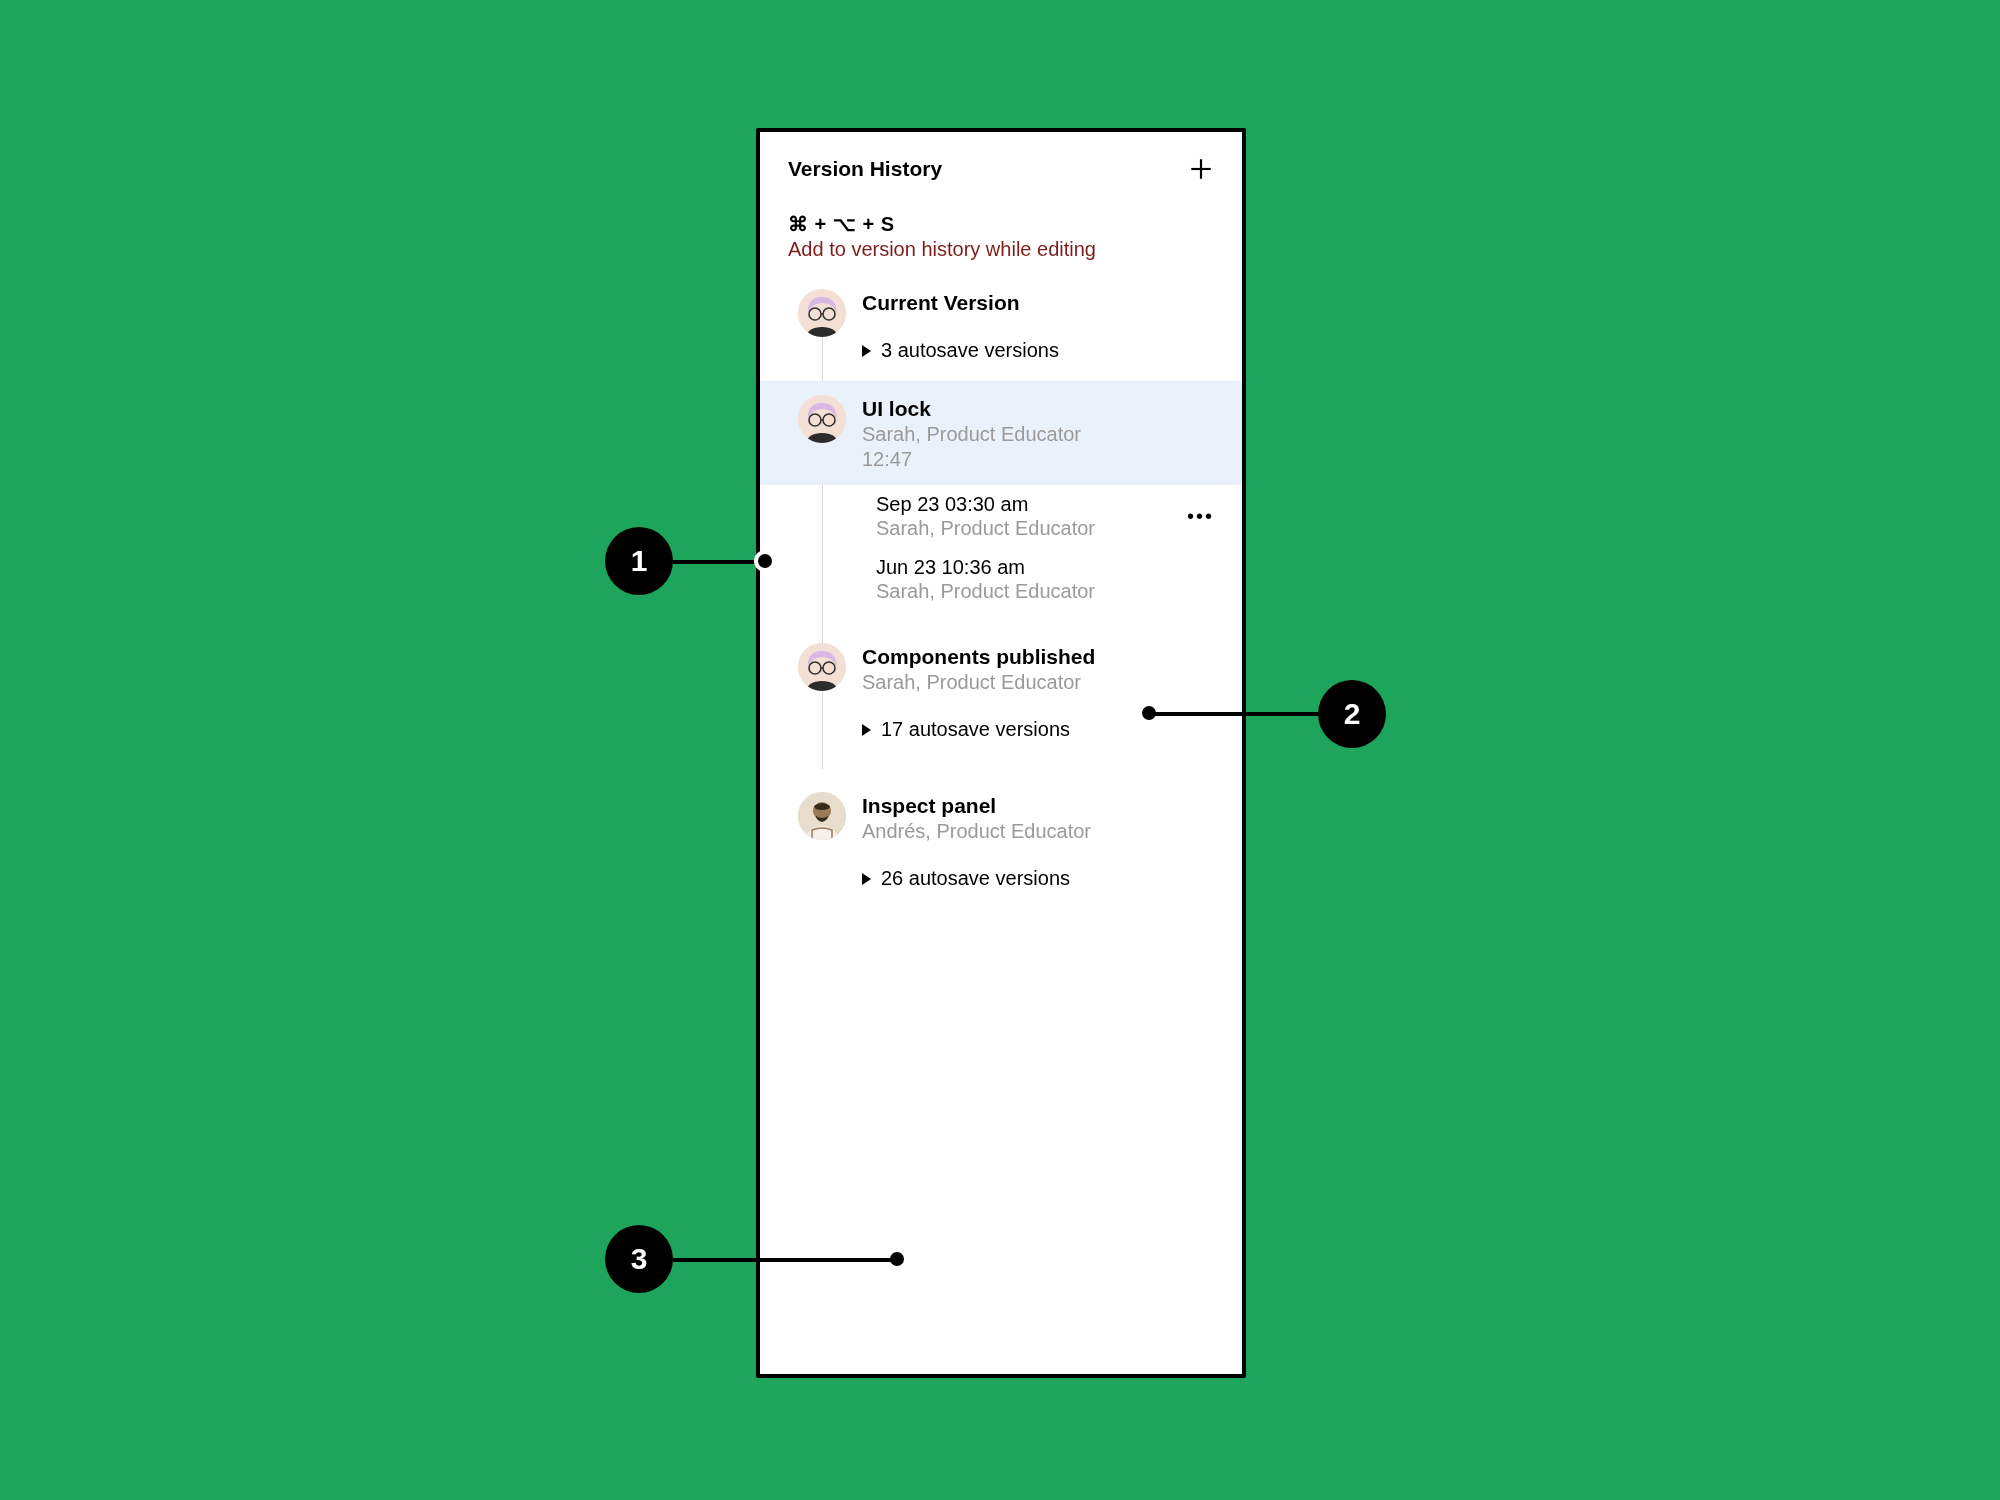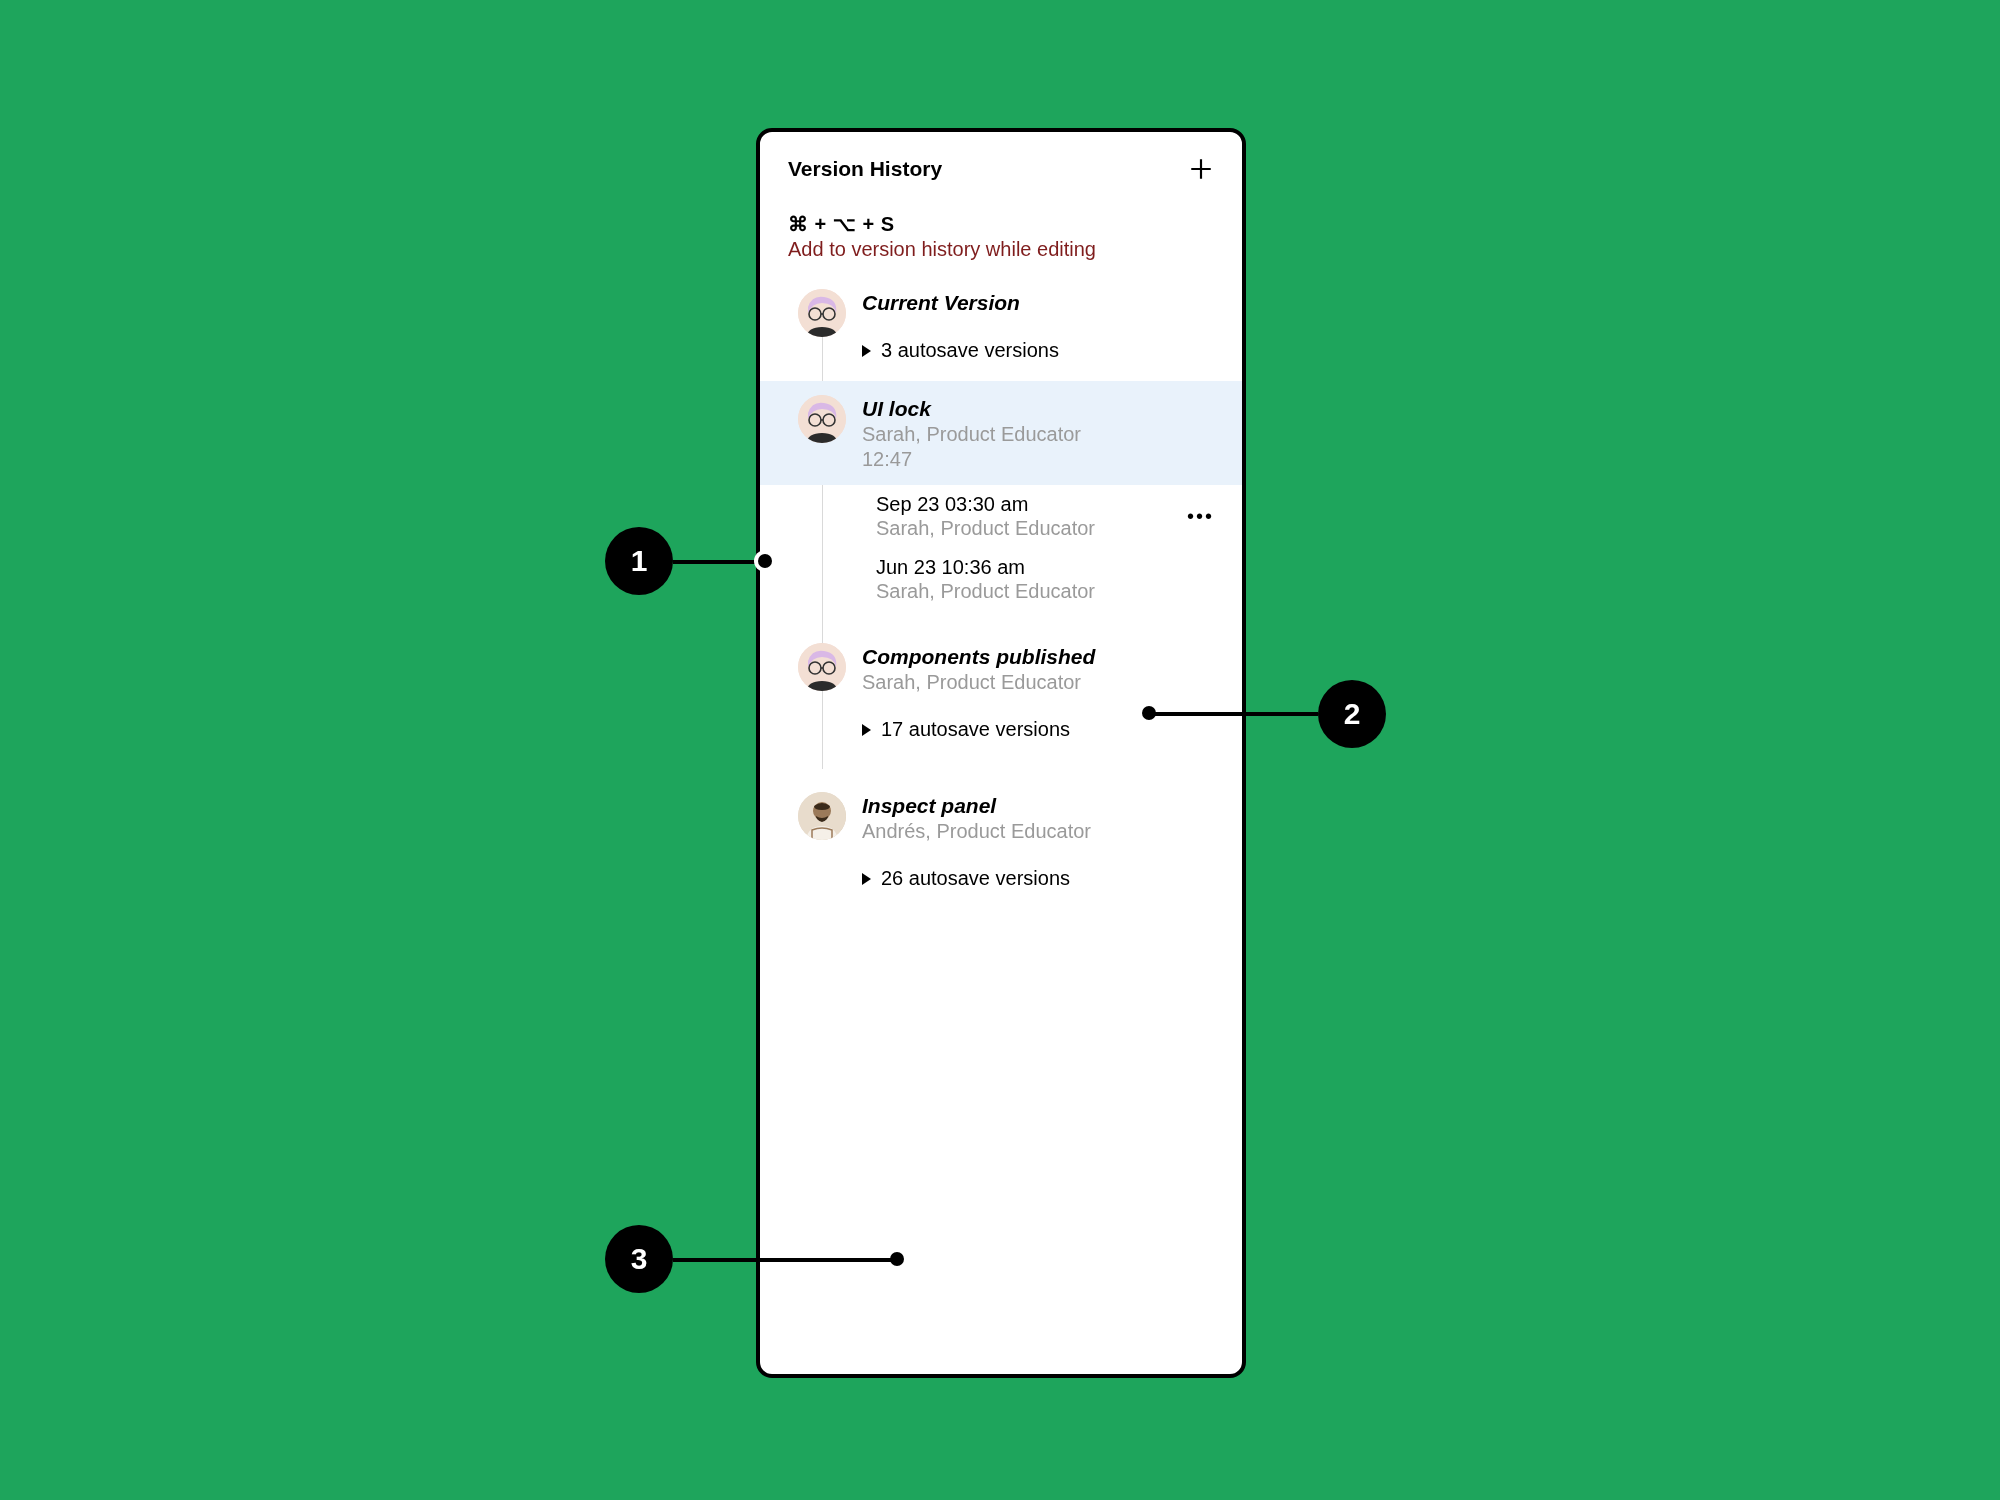--- a/index.html
+++ b/index.html
@@ -16,21 +16,21 @@
     width: 2000px; height: 1500px;
   }
   .panel {
     position: absolute;
     left: 756px;
     top: 128px;
     width: 490px;
     height: 1250px;
     background: #ffffff;
     border: 4px solid #000000;
-    border-radius: 16px;
+    border-radius: 2px;
     overflow: hidden;
   }
   .panel-inner {
     position: relative;
     width: 100%;
     height: 100%;
   }
   .header {
     display: flex;
     align-items: center;
@@ -93,21 +93,20 @@
     background: linear-gradient(135deg, #e8dccc 0%, #d8c8b0 100%);
   }
   .avatar svg { display:block; }
   .entry-body {
     margin-left: 74px;
   }
   .entry-title {
     font-size: 21px;
     font-weight: 700;
     color: #000;
-    font-style: italic;
   }
   .entry-meta {
     font-size: 20px;
     color: #9a9a9a;
     margin-top: 2px;
   }
   .entry-time {
     font-size: 20px;
     color: #9a9a9a;
     margin-top: 2px;

